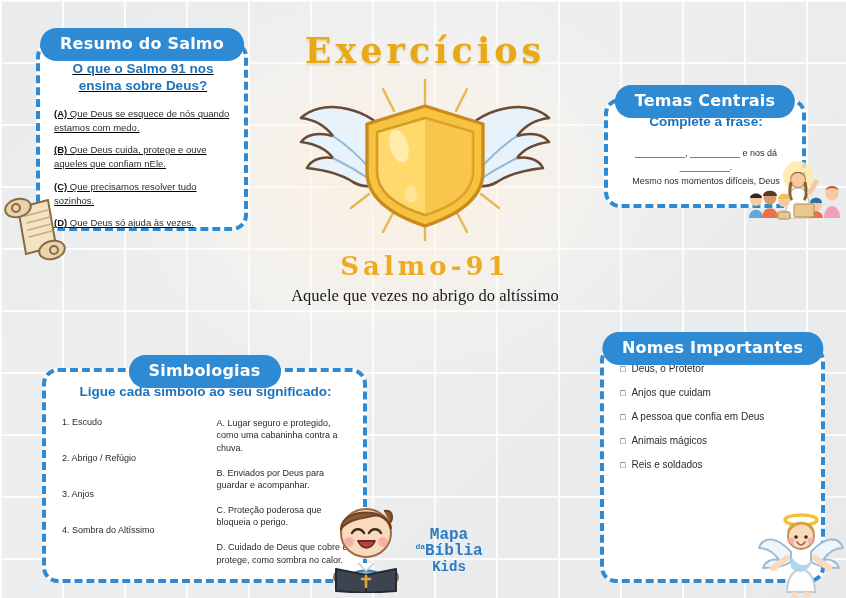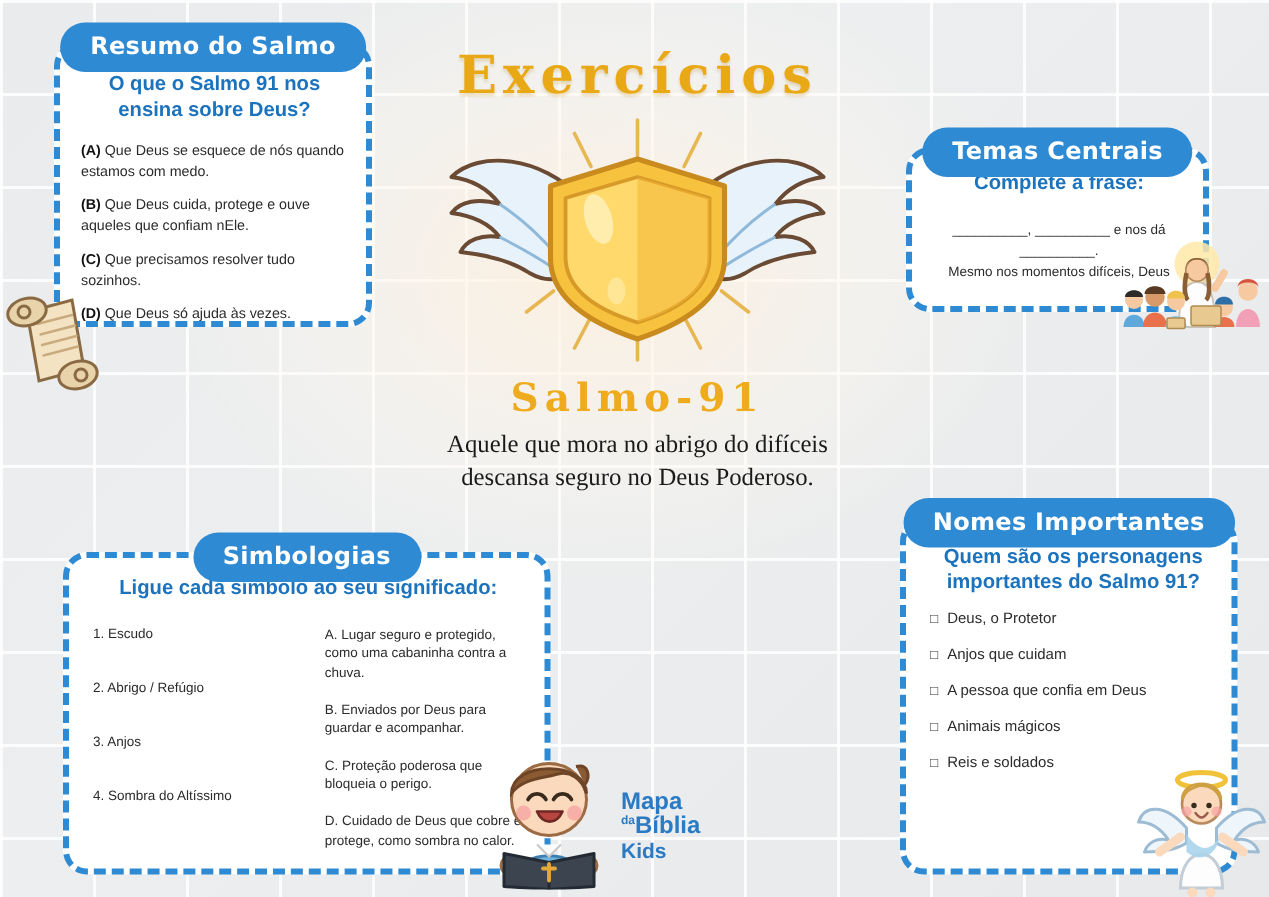--- a/index.html
+++ b/index.html
@@ -62,21 +62,21 @@
     text-align: center;
   }
   .body-text {
     color: #2b2b2b;
     font-size: 9.5px;
     line-height: 1.45;
   }
   .body-text b { color: #111; }
 
   
-  #panel-resumo { left: 36px; top: 28px; width: 212px; height: 190px; }
+  #panel-resumo { left: 36px; top: 41px; width: 212px; height: 190px; text-decoration: underline; }
   #panel-resumo .inner { padding: 16px 12px 10px 14px; }
   #panel-resumo .q-head { margin-bottom: 12px; }
   .opt { margin-bottom: 9px; }
 
   
   #panel-temas { left: 604px; top: 98px; width: 202px; height: 110px; }
   #panel-temas .inner { padding: 12px 10px 0 12px; }
   #panel-temas .q-head { margin-bottom: 16px; }
   #panel-temas .fill { font-size: 9px; line-height: 1.55; color: #2b2b2b; text-align: center; }
 
@@ -123,22 +123,22 @@
     font-size: 16.5px;
     color: #1a1a1a;
     line-height: 1.35;
     margin-top: 4px;
   }
   #shield-wrap { height: 178px; display: flex; align-items: center; justify-content: center; }
 
   
   #logo {
     position: absolute; left: 414px; top: 527px; width: 70px;
-    color: #2b7bc4;
-    font-family: Liberation Sans, sans-serif; font-weight: bold; line-height: 1.02;
+    text-align: center; color: #2b7bc4;
+    font-family: Liberation Mono, monospace; font-weight: bold; line-height: 1.02;
   }
   #logo .l1 { font-size: 16px; }
   #logo .l2 { font-size: 16px; }
   #logo .l2 small { font-size: 8px; vertical-align: super; }
   #logo .l3 { font-size: 14px; }
 
   
   .deco { position: absolute; }
   #deco-scroll { left: 2px; top: 190px; }
   #deco-jesus  { left: 742px; top: 160px; }
@@ -186,22 +186,21 @@
         <path d="M150 44 L 198 58 L 198 97 C 198 120, 176 133, 150 141
                  C 124 133, 102 120, 102 97 L 102 58 Z" fill="#ffd96b" stroke="#d79a28" stroke-width="2.6" stroke-linejoin="round"></path>
         <path d="M150 44 L 150 141 C 176 133, 198 120, 198 97 L 198 58 Z" fill="#f2b733" opacity="0.55"></path>
         <ellipse cx="124" cy="72" rx="9" ry="17" fill="#fff3c4" opacity="0.75" transform="rotate(-16 124 72)"></ellipse>
         <ellipse cx="136" cy="120" rx="6" ry="9" fill="#fff3c4" opacity="0.5"></ellipse>
       </svg>
     </div>
 
     <div id="hero-sub">Salmo-91</div>
     <div id="hero-verse">
-      <div>Aquele que mora no abrigo do difíceis</div>
-      <div>descansa seguro no Deus Poderoso.</div>
+      <div>Aquele que vezes no abrigo do altíssimo</div>
     </div>
   </div>
 
   <div class="panel" id="panel-resumo">
     <div class="panel-title">Resumo do Salmo</div>
     <div class="inner">
       <div class="q-head">O que o Salmo 91 nos ensina sobre Deus?</div>
       <div class="opt body-text">
         <b>(A)</b>
         <span>Que Deus se esquece de nós quando estamos com medo.</span>
@@ -249,21 +248,20 @@
           <div class="row">C. Proteção poderosa que bloqueia o perigo.</div>
           <div class="row">D. Cuidado de Deus que cobre e protege, como sombra no calor.</div>
         </div>
       </div>
     </div>
   </div>
 
   <div class="panel" id="panel-nomes">
     <div class="panel-title">Nomes Importantes</div>
     <div class="inner">
-      <div class="q-head">Quem são os personagens importantes do Salmo 91?</div>
 
       <div class="check-row">
         <span class="box-glyph">□</span>
         <span>Deus, o Protetor</span>
       </div>
       <div class="check-row">
         <span class="box-glyph">□</span>
         <span>Anjos que cuidam</span>
       </div>
       <div class="check-row">

